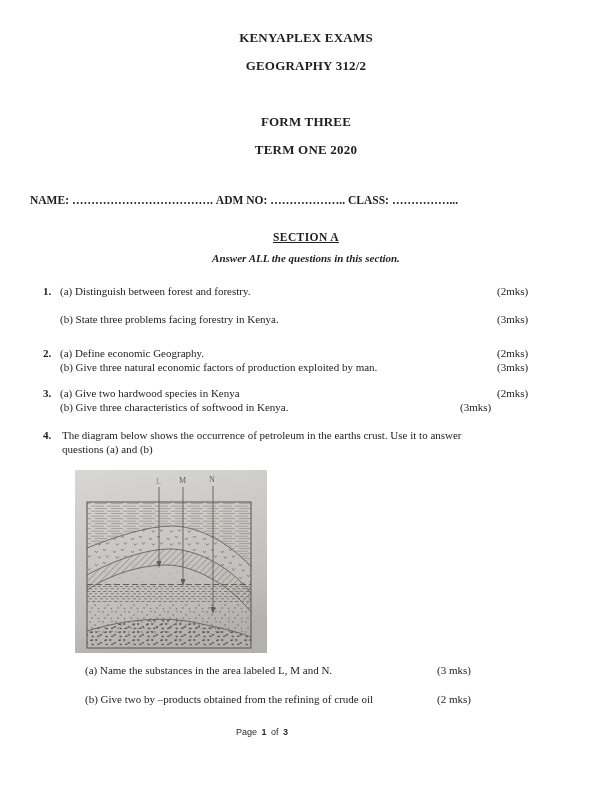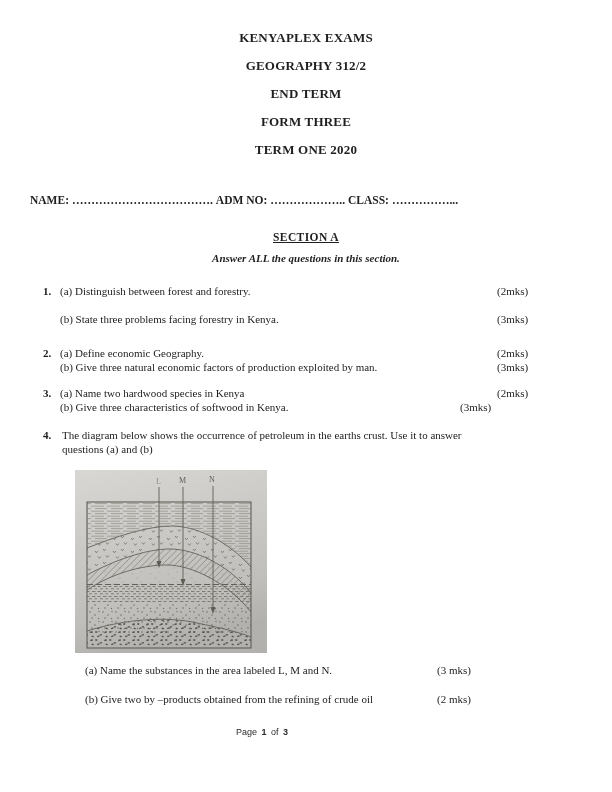--- a/index.html
+++ b/index.html
@@ -50,21 +50,20 @@
   .footer .b{font-weight:bold;}
   .footer span{margin:0 1px;}
 </style>
 </head>
 <body>
 
 <div class="page">
 
   <div class="hline" style="top:30px">KENYAPLEX EXAMS</div>
   <div class="hline" style="top:58px">GEOGRAPHY 312/2</div>
-  <div class="hline" style="top:86px">END TERM</div>
   <div class="hline" style="top:114px">FORM THREE</div>
   <div class="hline" style="top:142px">TERM ONE 2020</div>
 
   <div class="name-line">
     <span>NAME:</span><span>……………………………….</span><span>ADM NO:</span><span>………………..</span><span>CLASS:</span><span>……………...</span>
   </div>
 
   <div class="sec-title">
     <span class="ul">SECTION A</span>
   </div>
@@ -85,21 +84,21 @@
     <span class="qtext">(a) Define economic Geography.</span>
     <span class="qmarks">(2mks)</span>
   </div>
   <div class="qrow" style="top:360px">
     <span class="qtext">(b) Give three natural economic factors of production exploited by man.</span>
     <span class="qmarks">(3mks)</span>
   </div>
 
   <div class="qrow" style="top:386px">
     <span class="qnum">3.</span>
-    <span class="qtext">(a) Name two hardwood species in Kenya</span>
+    <span class="qtext">(a) Give two hardwood species in Kenya</span>
     <span class="qmarks">(2mks)</span>
   </div>
   <div class="qrow" style="top:400px">
     <span class="qtext">(b)  Give three characteristics of softwood in Kenya.</span>
     <span class="qmarks mk-b">(3mks)</span>
   </div>
 
   <div class="qrow" style="top:428px">
     <span class="qnum">4.</span>
     <span class="qtext-wide">The diagram  below shows the occurrence of petroleum in the earths crust. Use it to answer</span>

